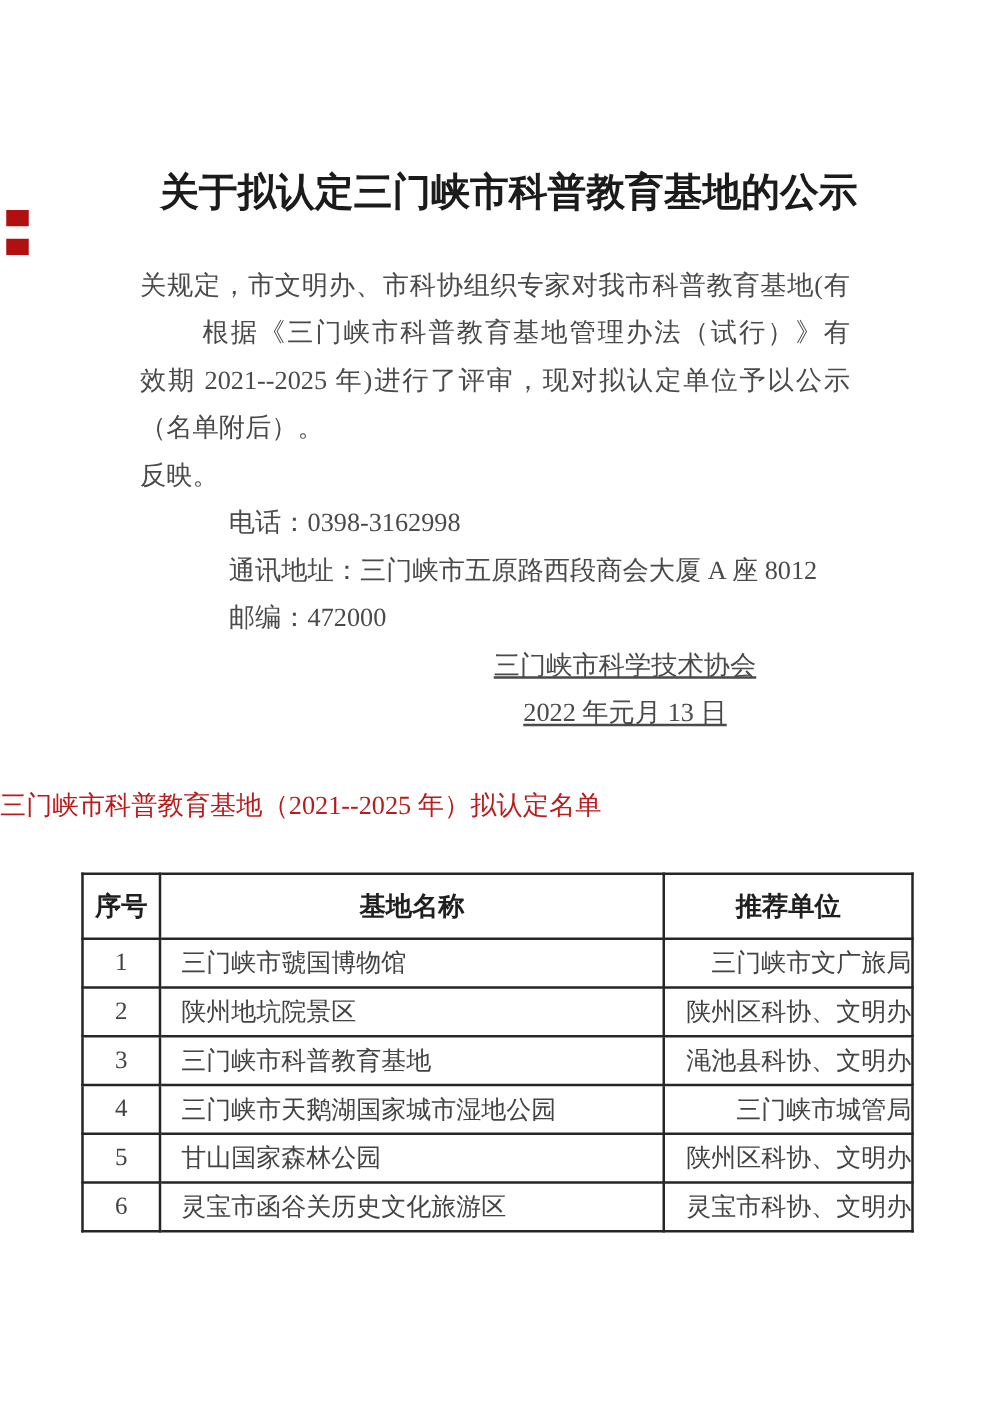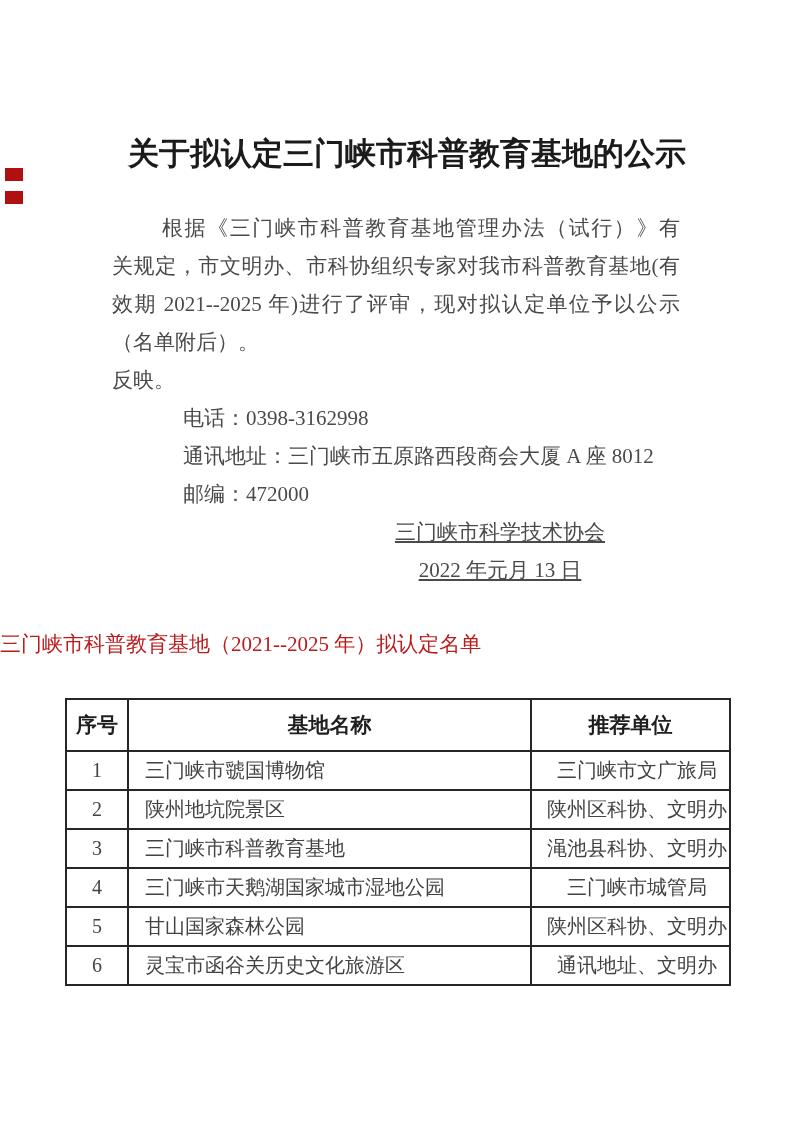--- a/index.html
+++ b/index.html
@@ -106,36 +106,36 @@
     font-weight: bold;
     color: #1f1f1f;
     text-align: center;
   }
   .name-table td {
     height: 39px;
     font-weight: normal;
   }
   .name-table td.num { text-align: center; }
   .name-table td.base { text-align: left; padding-left: 16px; }
-  .name-table td.unit { text-align: center; padding-left: 13px; margin-left: 40px; }
+  .name-table td.unit { text-align: right; padding-left: 13px; margin-left: 40px; }
 </style>
 </head>
 <body>
 
 <div class="page">
 
   <div class="corner-mark m1" style="background: rgb(176, 16, 16);"></div>
   <div class="corner-mark m2" style="background: rgb(176, 16, 16);"></div>
 
   <div class="doc-title">关于拟认定三门峡市科普教育基地的公示</div>
 
   <div class="content">
 
+    <div class="bodyline fill">关规定，市文明办、市科协组织专家对我市科普教育基地(有</div>
     <div class="bodyline fill indent">根据《三门峡市科普教育基地管理办法（试行）》有</div>
-    <div class="bodyline fill">关规定，市文明办、市科协组织专家对我市科普教育基地(有</div>
     <div class="bodyline fill">效期 2021--2025 年)进行了评审，现对拟认定单位予以公示</div>
     <div class="bodyline">（名单附后）。</div>
     <div class="bodyline">反映。</div>
 
     <div class="bodyline contact">电话：0398-3162998</div>
     <div class="bodyline contact">通讯地址：三门峡市五原路西段商会大厦 A 座 8012</div>
     <div class="bodyline contact">邮编：472000</div>
 
     <div class="signature">
       <div class="bodyline">三门峡市科学技术协会</div>
@@ -179,19 +179,19 @@
           <td class="unit">三门峡市城管局</td>
         </tr>
         <tr>
           <td class="num">5</td>
           <td class="base">甘山国家森林公园</td>
           <td class="unit">陕州区科协、文明办</td>
         </tr>
         <tr>
           <td class="num">6</td>
           <td class="base">灵宝市函谷关历史文化旅游区</td>
-          <td class="unit">通讯地址、文明办</td>
+          <td class="unit">灵宝市科协、文明办</td>
         </tr>
       </tbody>
     </table>
 
   </div>
 </div>
 
 </body></html>

